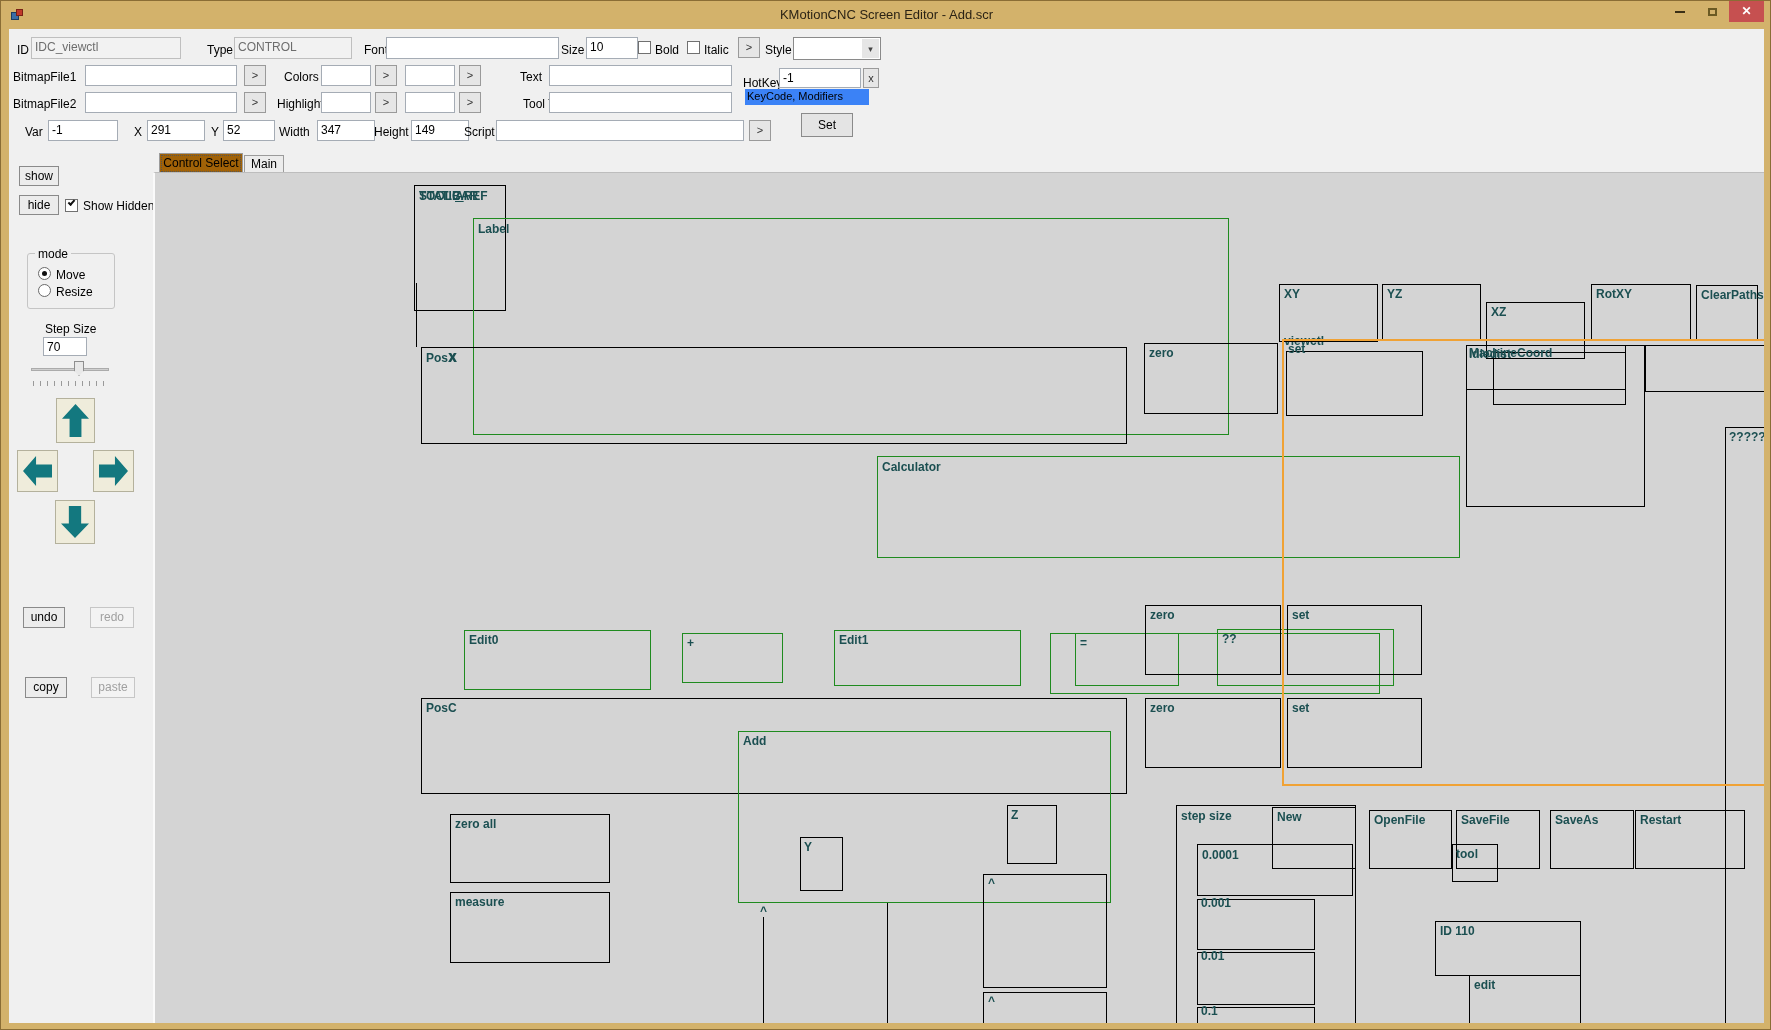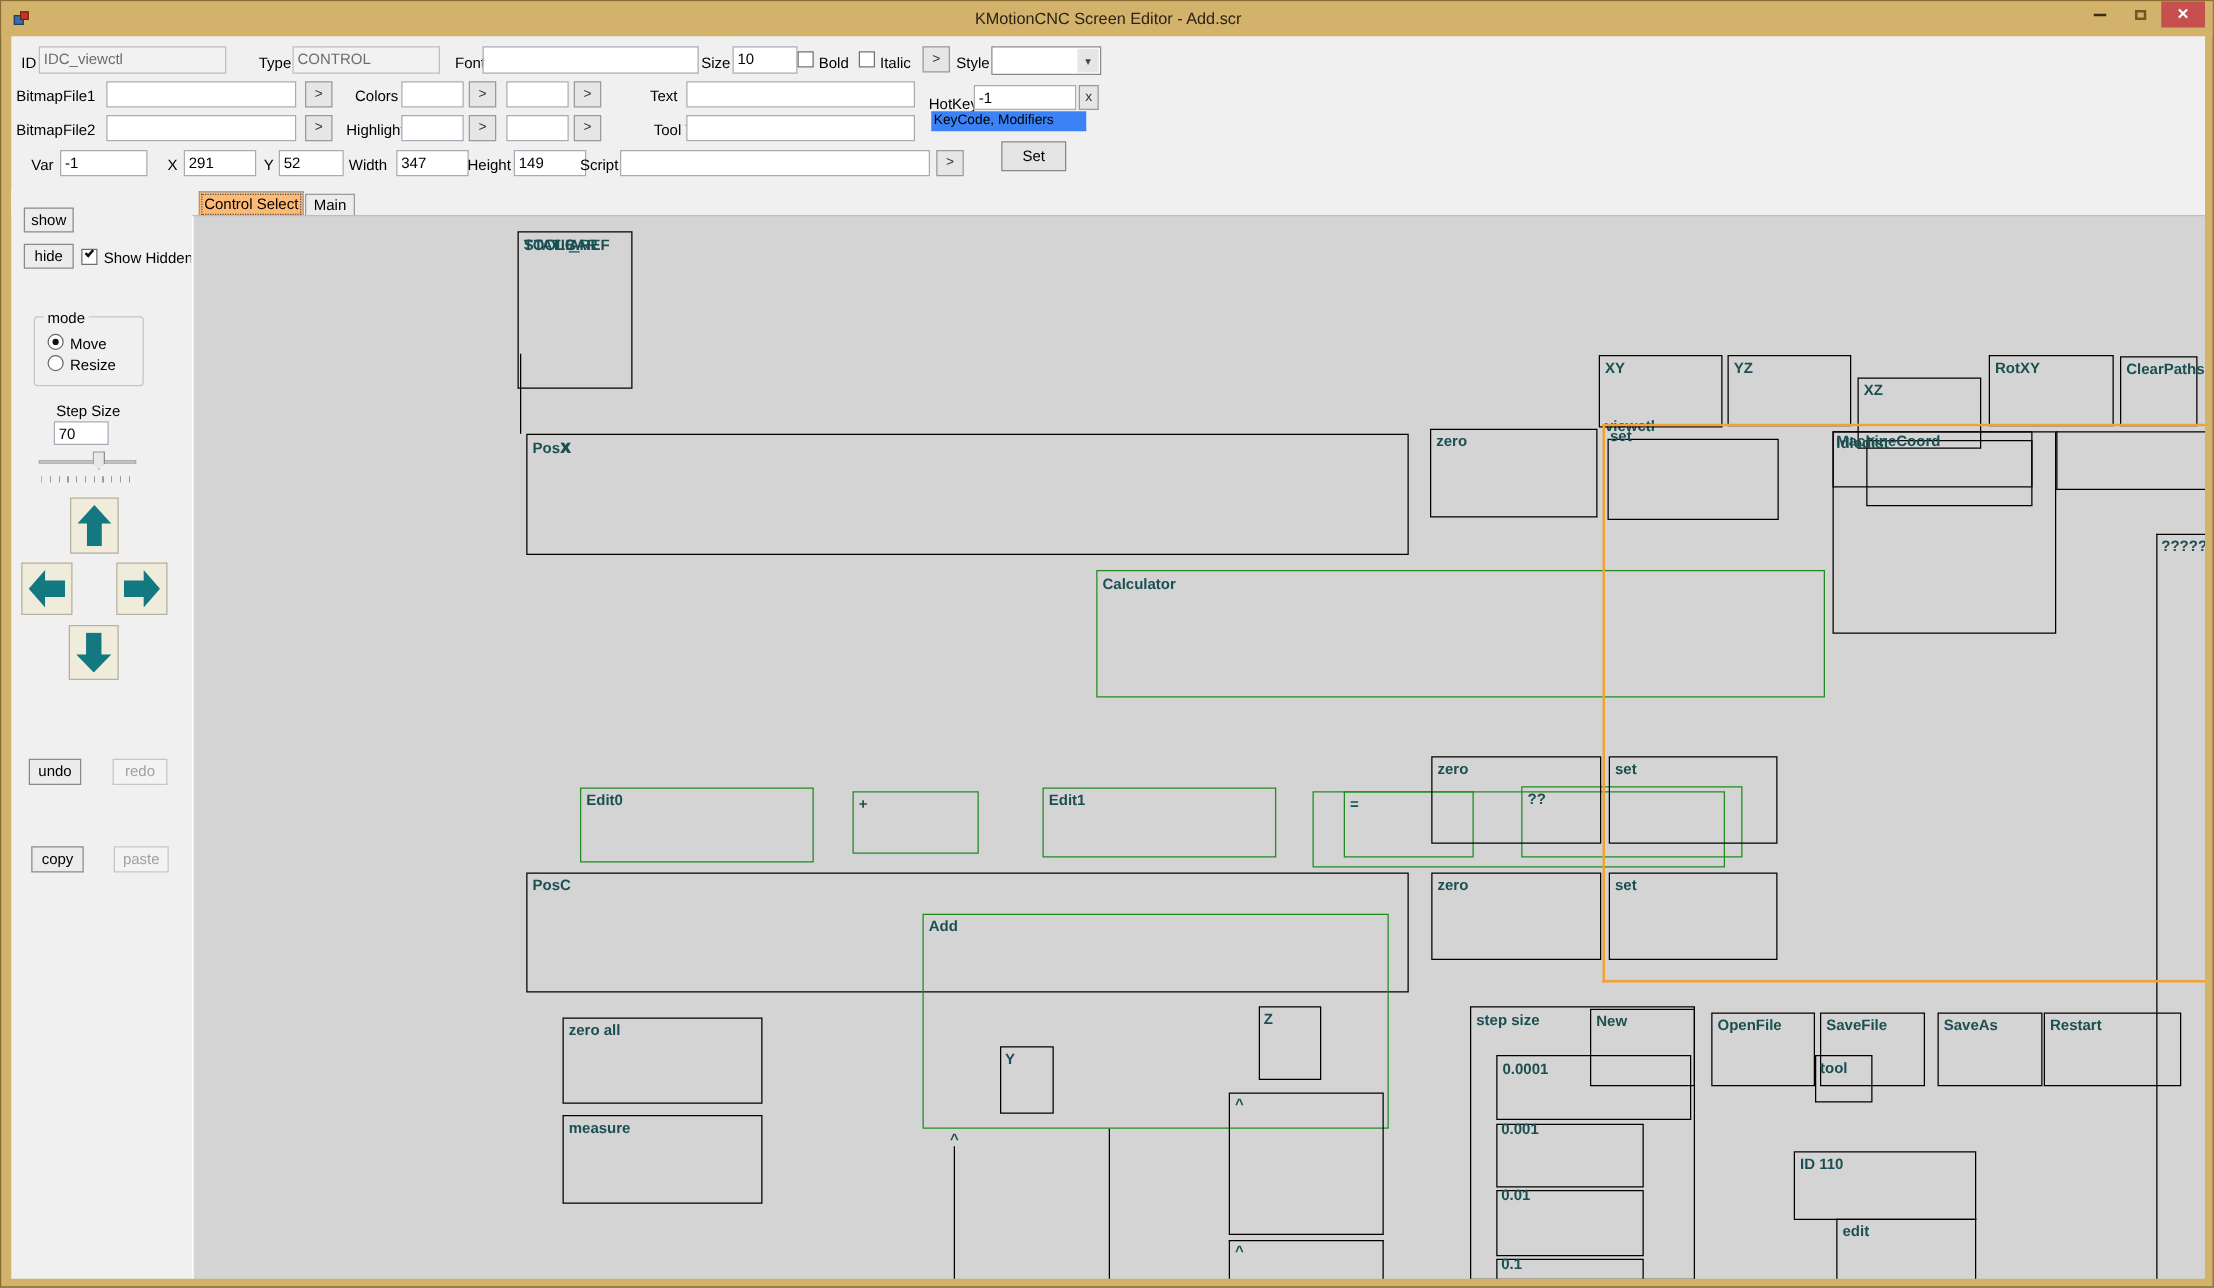--- a/index.html
+++ b/index.html
@@ -24,21 +24,21 @@
   .tb.ro{color:#6d6d6d;background:#f2f2f2;border-color:#bfbfbf;}
   .btnsm{position:absolute;background:#e6e6e6;border:1px solid #9a9a9a;font-size:11px;color:#333;text-align:center;line-height:19px;cursor:default;}
   .btn{position:absolute;background:#e4e4e4;border:1px solid #8a8a8a;font-size:12px;color:#000;text-align:center;cursor:default;}
   .cb{position:absolute;width:13px;height:13px;background:#fff;border:1px solid #707070;}
   .cb .check{position:absolute;left:2px;top:0px;width:7px;height:4px;border-left:2px solid #111;border-bottom:2px solid #111;transform:rotate(-48deg);}
   .combo{position:absolute;background:#fff;border:1px solid #8a8a8a;}
   .combo .arrow{position:absolute;right:1px;top:1px;bottom:1px;width:17px;background:#e6e6e6;color:#444;font-size:9px;text-align:center;line-height:20px;}
   .whitebox{position:absolute;background:#3b82f6;font-size:11px;color:#000;padding:1px 2px;white-space:nowrap;}
   
   .tab{position:absolute;font-size:12px;color:#000;text-align:center;border:1px solid #9b9b9b;border-bottom:none;background:#ececec;}
-  .tab.active{background:#fdba74;z-index:3;}
+  .tab.active{background:#a16207;z-index:3;}
   .tab .focus{position:absolute;left:2px;top:2px;right:2px;bottom:1px;outline:1px dotted #555;}
   
   .sidebar{position:absolute;left:8px;top:150px;width:144px;height:872px;background:#f0f0f0;}
   .sb-btn{position:absolute;background:#ececec;border:1px solid #8a8a8a;font-size:12px;color:#000;text-align:center;cursor:default;}
   .sb-btn.disabled{color:#a0a0a0;border-color:#c6c6c6;background:#f3f3f3;}
   .group{position:absolute;border:1px solid #c5c5c5;border-radius:3px;}
   .group-cap{position:absolute;font-size:12px;color:#000;background:#f0f0f0;padding:0 3px;}
   .radio{position:absolute;width:13px;height:13px;border:1px solid #6a6a6a;border-radius:50%;background:#fff;}
   .radio .dot{position:absolute;left:3px;top:3px;width:5px;height:5px;border-radius:50%;background:#111;}
   .slider-track{position:absolute;height:3px;background:#cfcfcf;border:1px solid #ababab;}
@@ -194,20 +194,23 @@
 
     <div class="bx" style="left:259px;top:12px;width:92px;height:126px">
       <div style="position:relative;left:4px;top:4px;height:13px">
         <span class="clabel glayer">STATIC</span>
         <span class="clabel glayer">TOOLBAR</span>
         <span class="clabel glayer ulf" style="left:36px">AREF</span>
       </div>
     </div>
     <div class="vline" style="left:261px;top:110px;height:64px"></div>
 
+    <div class="gbx" style="left:318px;top:45px;width:756px;height:217px">
+      <span class="clabel" style="left:4px;top:4px">Label</span>
+    </div>
 
     <div class="bx" style="left:266px;top:174px;width:706px;height:97px">
       <div style="position:relative;left:4px;top:4px;height:13px">
         <span class="clabel glayer">PosX</span>
         <span class="clabel glayer" style="left:23px">X</span>
       </div>
     </div>
 
     <div class="bx" style="left:989px;top:170px;width:134px;height:71px">
       <span class="clabel" style="left:4px;top:3px">zero</span>

